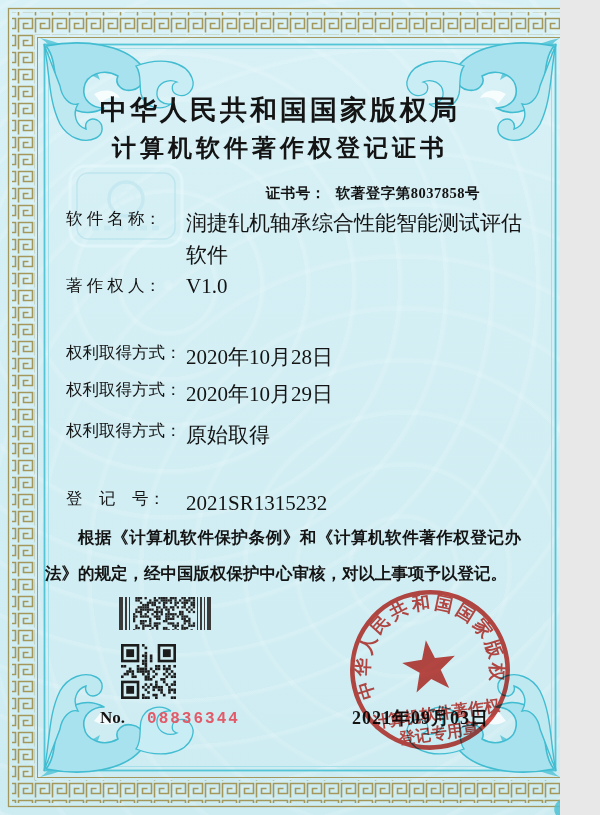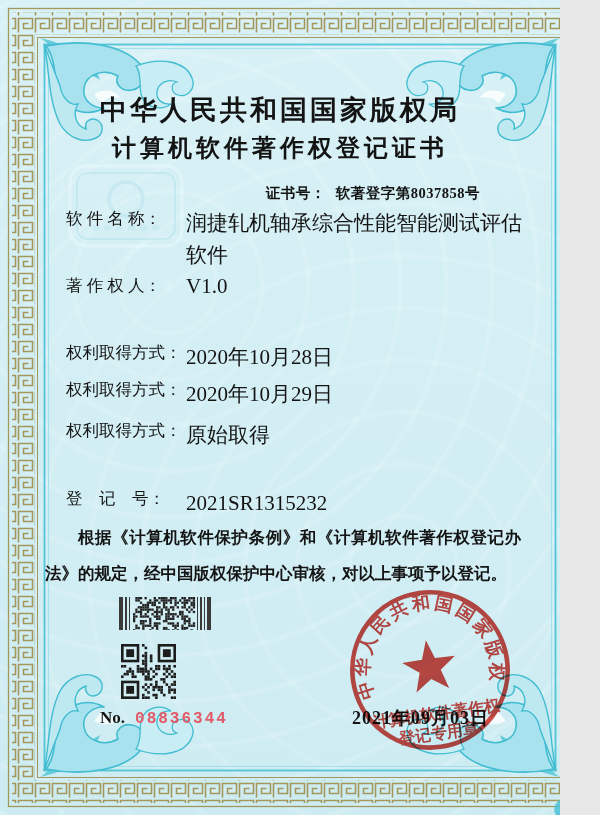--- a/index.html
+++ b/index.html
@@ -30,21 +30,21 @@
 
   .statement { position:absolute; left:45px; top:520px; width:476px; font-size:16.5px;
     font-weight:bold; line-height:36px; text-indent:2em; text-align:justify; }
 
   .barcode { position:absolute; left:119px; top:597px; }
   .qrcode  { position:absolute; left:121px; top:644px; }
 
   .serial { position:absolute; left:100px; top:708px; font-size:17px; font-weight:bold;
     white-space:nowrap; }
   .serial .num { color:#e25a68; font-family:"Liberation Mono","DejaVu Sans Mono",monospace;
-    font-size:16px; letter-spacing:2px; margin-left:10px; }
+    font-size:16px; letter-spacing:2px; margin-left:22px; }
 
   .issue-date { position:absolute; left:352px; top:706px; font-size:18px; font-weight:bold;
     letter-spacing:1px; }
 
   .seal-svg { position:absolute; left:342px; top:584px; width:176px; height:178px;
     mix-blend-mode:multiply; opacity:0.93; }
 </style>
 </head>
 <body>
 

